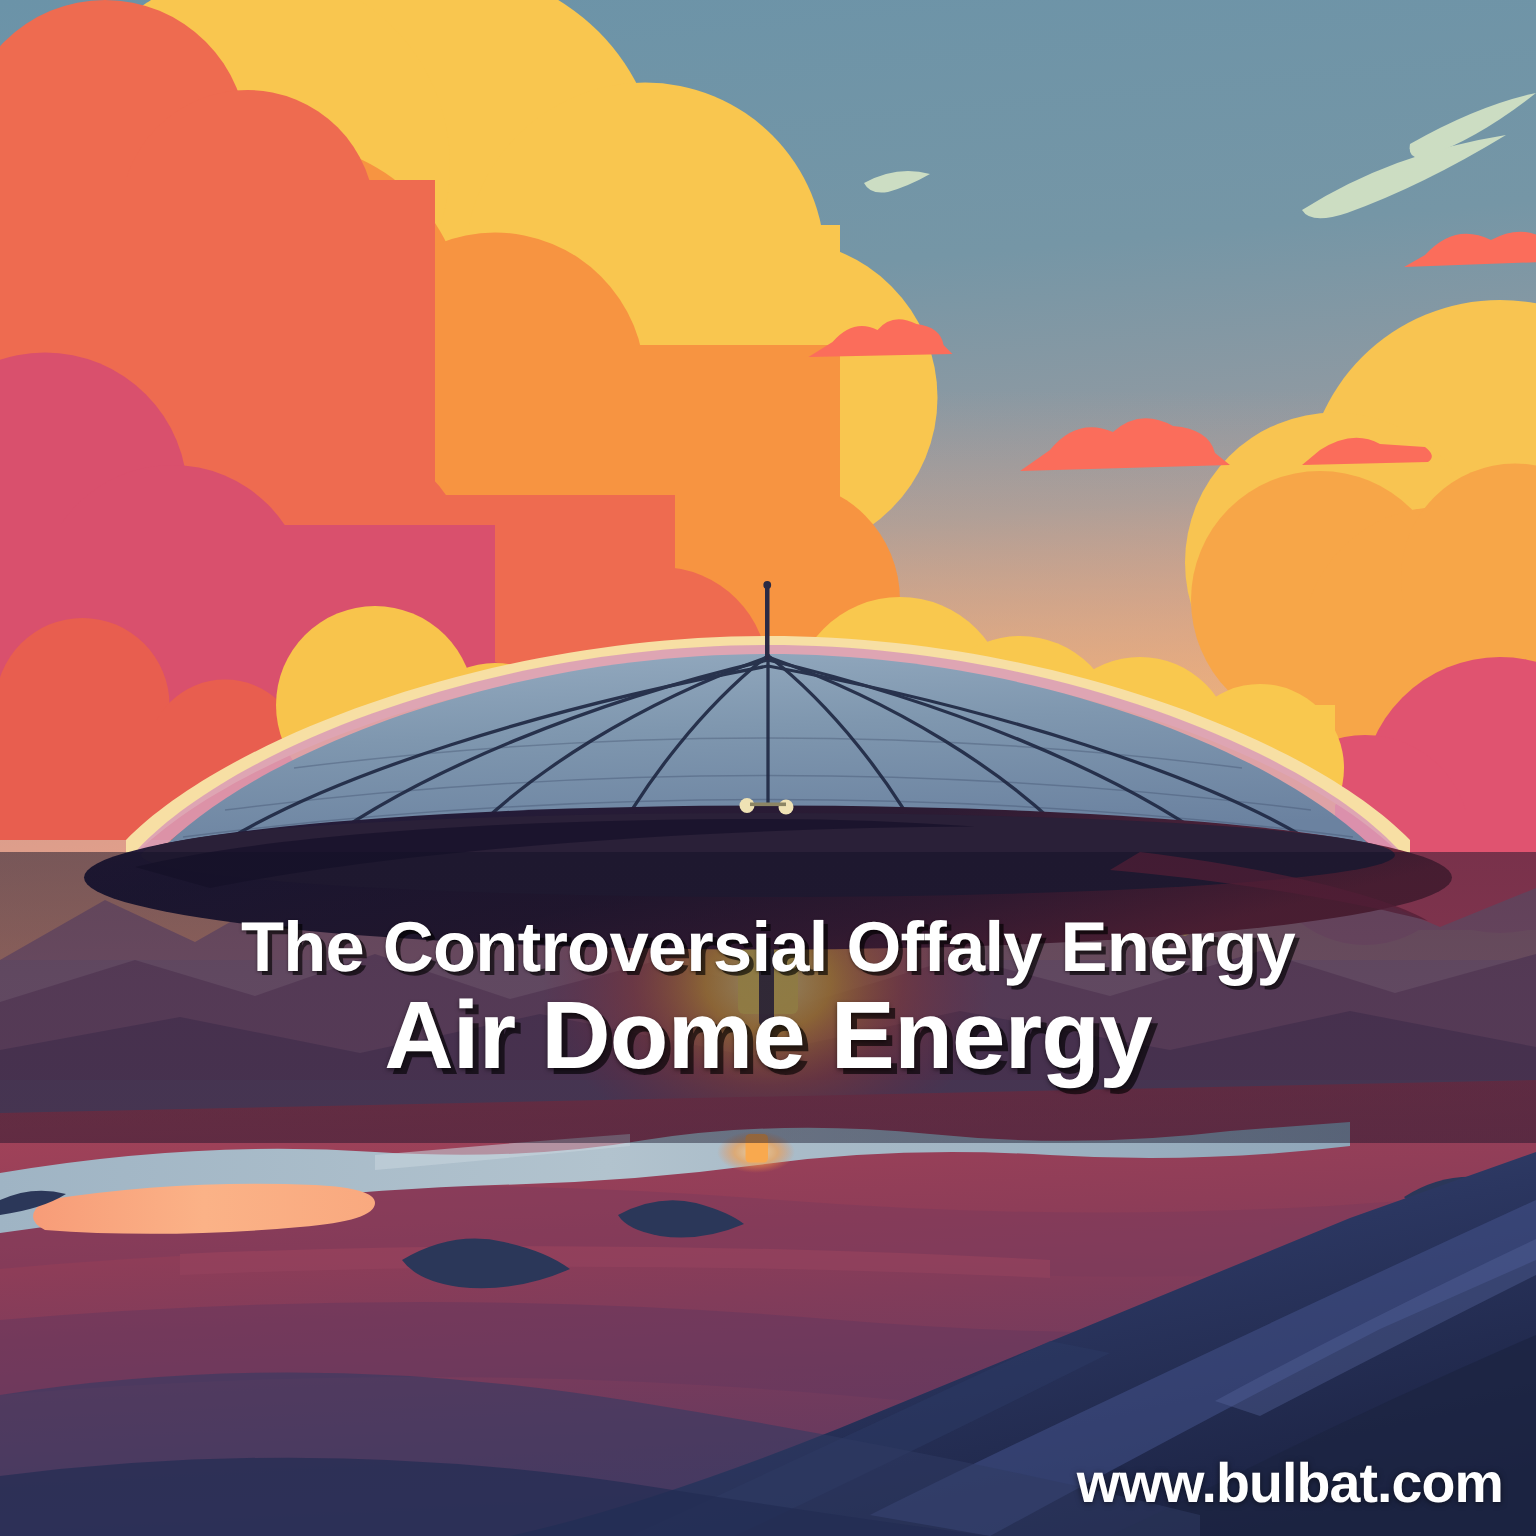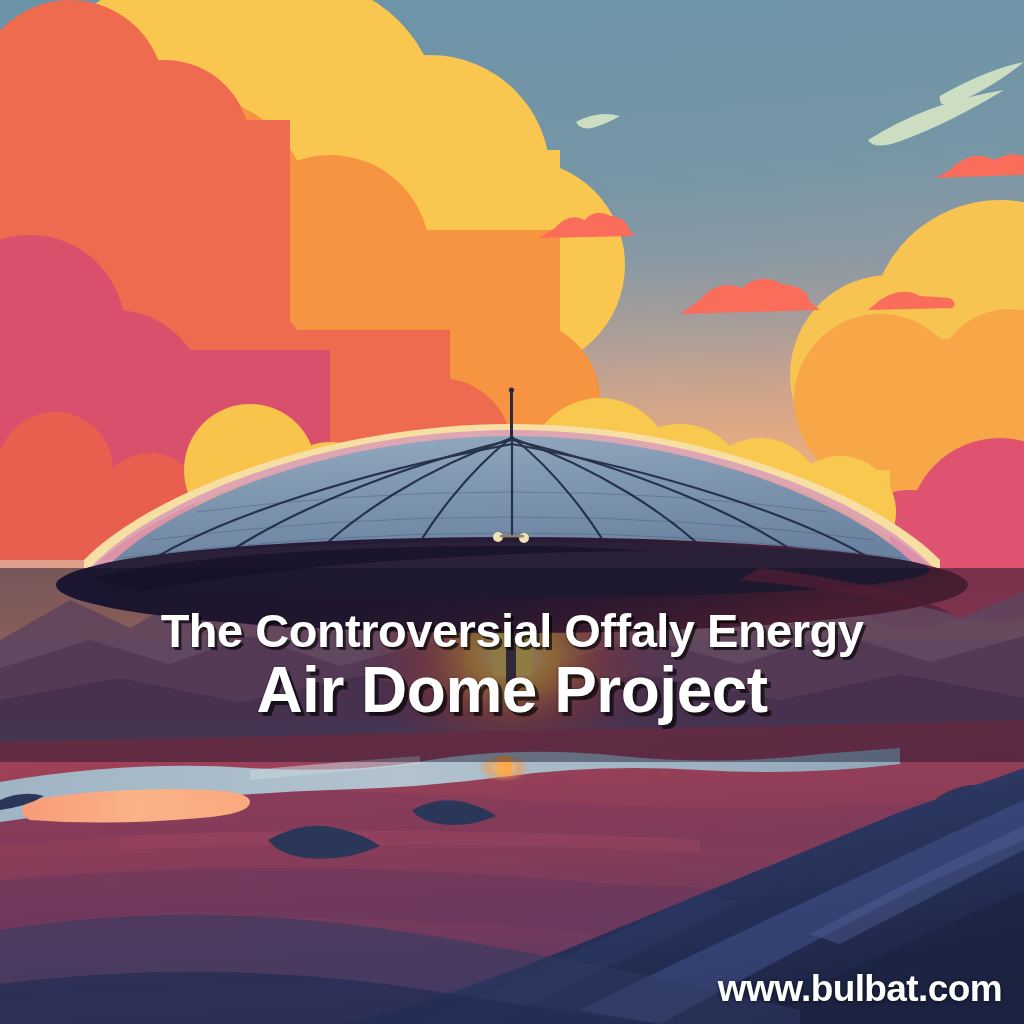--- a/index.html
+++ b/index.html
@@ -328,18 +328,18 @@
         <circle cx="524" cy="538" r="5" fill="#EFE2B4"></circle>
         <rect x="500" y="535" width="24" height="2.4" fill="#8C8564"></rect>
       </g>
     </g>
   </svg>
 
   <div class="title-band"></div>
 
   <div class="title-wrap">
     <div class="title-line1">The Controversial Offaly Energy</div>
-    <div class="title-line2">Air Dome Project</div>
+    <div class="title-line2">Air Dome Energy</div>
   </div>
 
   <div class="watermark">www.bulbat.com</div>
 
 </div>
 
 </body></html>

